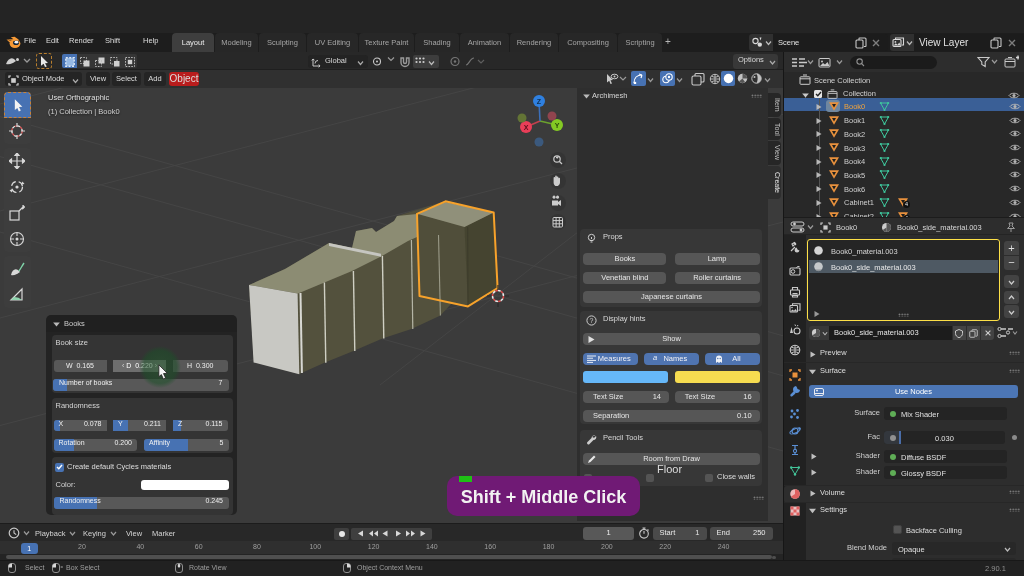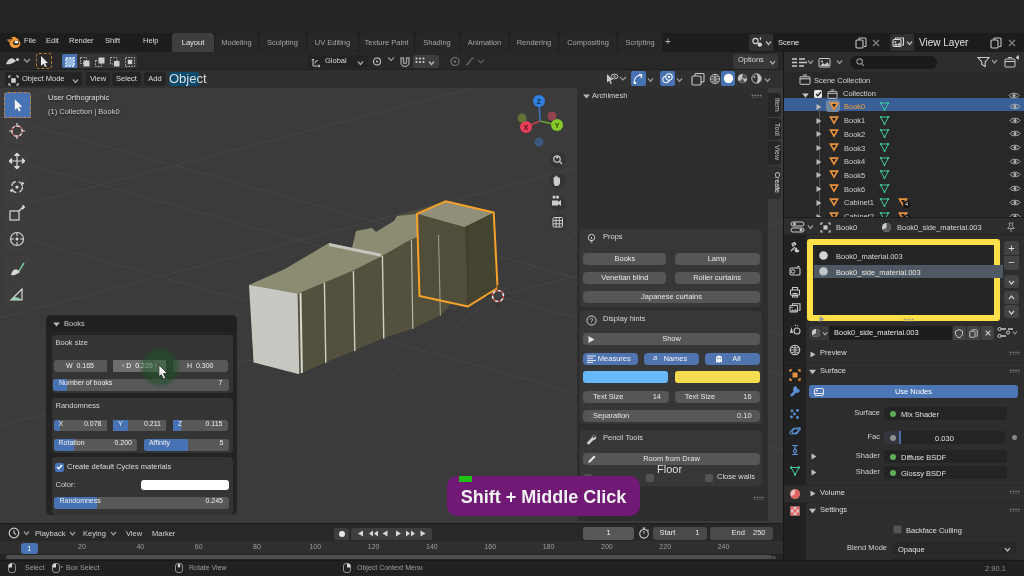--- a/index.html
+++ b/index.html
@@ -193,21 +193,21 @@
         <rect x="3.2" y="3.2" width="4.6" height="4.6" fill="#cfcfcf"></rect>
       </svg>
       <div class="abs txt" style="left:17px;top:2px;color:#dcdcdc;">Object Mode</div>
       <svg class="abs" style="left:67px;top:6px;" width="7" height="6" viewBox="0 0 7 6">
           <path d="M1,1.5 L3.5,4.5 L6,1.5" fill="none" stroke="#aaa" stroke-width="1.2"></path>
         </svg>
     </div>
     <div class="abs" style="left:86px;top:2px;width:24px;height:14px;background:#242424;border-radius:3px;color:#dcdcdc;font-size:7.5px;text-align:center;line-height:14px;">View</div>
     <div class="abs" style="left:112px;top:2px;width:29px;height:14px;background:#242424;border-radius:3px;color:#dcdcdc;font-size:7.5px;text-align:center;line-height:14px;">Select</div>
     <div class="abs" style="left:144px;top:2px;width:22px;height:14px;background:#242424;border-radius:3px;color:#dcdcdc;font-size:7.5px;text-align:center;line-height:14px;">Add</div>
-    <div class="abs" style="left:169px;top:2px;width:30px;height:14px;background:#0c4a6e;border-radius:3px;color:#dcdcdc;font-size:13px;text-align:center;line-height:14px;">Object</div>
+    <div class="abs" style="left:169px;top:2px;width:30px;height:14px;background:#b91c1c;border-radius:3px;color:#dcdcdc;font-size:10px;text-align:center;line-height:14px;">Object</div>
 
     <svg class="abs" style="left:605px;top:3px;" width="22" height="12" viewBox="0 0 22 12">
       <path d="M2,1 L8,7 L5.5,7.2 L7,10.5 L5.5,11 L4.2,7.8 L2,9.5 Z" fill="#c9c9c9"></path>
       <ellipse cx="9.5" cy="3.5" rx="3.4" ry="2.3" fill="none" stroke="#c9c9c9" stroke-width="1"></ellipse>
         <circle cx="9.5" cy="3.5" r="1" fill="#c9c9c9"></circle>
       <path d="M15,4 L18,7 L21,4" fill="none" stroke="#999" stroke-width="1.2"></path>
     </svg>
     <div class="abs" style="left:631px;top:1px;width:15px;height:15px;background:#4772b3;border-radius:2px;">
       <svg style="margin:2px 0 0 2px;" width="11" height="11" viewBox="0 0 11 11">
           <path d="M1,10 C1,5 4,2 9,2 M9,2 L6,1 M9,2 L8,5" fill="none" stroke="#fff" stroke-width="1.2"></path>
@@ -577,21 +577,21 @@
         <path d="M50,3.5 l4,-3 v6 z M55,3.5 l4,-3 v6 z" transform="rotate(180 54.5 3.5)"></path>
         <path d="M64.5,0.5 l5,3 l-5,3 z M71,0.5 v6"></path>
       </svg>
     </div>
     <div class="abs" style="left:583px;top:3px;width:51px;height:12.5px;background:#585858;border-radius:3px;text-align:center;line-height:12.5px;color:#f0f0f0;">1</div>
     <svg class="abs" style="left:638px;top:3px;" width="12" height="12" viewBox="0 0 12 12">
         <circle cx="6" cy="6.8" r="4.3" fill="none" stroke="#c9c9c9" stroke-width="1.1"></circle>
         <path d="M6,4 V6.8 M4.5,1 h3 M6,1 V2.5 M9.5,2.5 l1,1" stroke="#c9c9c9" stroke-width="1.1" fill="none"></path>
       </svg>
     <div class="abs" style="left:652.5px;top:3px;width:54px;height:12.5px;background:#4a4a4a;border-radius:3px;line-height:12.5px;color:#e8e8e8;"><span style="margin-left:7px;">Start</span><span style="float:right;margin-right:7px;">1</span></div>
-    <div class="abs" style="left:709.5px;top:3px;width:63px;height:12.5px;background:#4a4a4a;border-radius:3px;line-height:12.5px;color:#e8e8e8;"><span style="margin-left:22px;">End</span><span style="float:right;margin-right:7px;">250</span></div>
+    <div class="abs" style="left:709.5px;top:3px;width:63px;height:12.5px;background:#4a4a4a;border-radius:3px;line-height:12.5px;color:#e8e8e8;"><span style="margin-left:7px;">End</span><span style="float:right;margin-right:7px;">250</span></div>
     <div class="abs" style="left:0;top:17px;width:783px;height:13px;background:#2f2f2f;"></div>
     <div id="ruler" class="abs" style="left:0;top:19px;height:11px;color:#9f9f9f;font-size:7px;">
         <div class="abs" style="left:72.0px;top:0;width:20px;text-align:center;">20</div>
         <div class="abs" style="left:130.3px;top:0;width:20px;text-align:center;">40</div>
         <div class="abs" style="left:188.7px;top:0;width:20px;text-align:center;">60</div>
         <div class="abs" style="left:247.0px;top:0;width:20px;text-align:center;">80</div>
         <div class="abs" style="left:305.3px;top:0;width:20px;text-align:center;">100</div>
         <div class="abs" style="left:363.6px;top:0;width:20px;text-align:center;">120</div>
         <div class="abs" style="left:421.9px;top:0;width:20px;text-align:center;">140</div>
         <div class="abs" style="left:480.2px;top:0;width:20px;text-align:center;">160</div>
@@ -947,21 +947,21 @@
           <circle cx="6" cy="6" r="4.8" fill="#f0b8b8"></circle>
           <path d="M6,1.2 A4.8,4.8 0 0 1 6,10.8 Z" fill="#e06060"></path>
           <path d="M6,6 L2,8.8 A4.8,4.8 0 0 0 6,10.8 Z" fill="#e06060"></path>
         </svg>
         <svg class="abs" style="left:5px;top:287.3px;" width="12" height="12" viewBox="0 0 12 12">
           <rect x="1.5" y="1.5" width="9" height="9" fill="#e8c0c0"></rect>
           <path d="M1.5,1.5 h3 v3 h-3 z M7.5,1.5 h3 v3 h-3 z M4.5,4.5 h3 v3 h-3 z M1.5,7.5 h3 v3 h-3 z M7.5,7.5 h3 v3 h-3 z" fill="#e06060"></path>
         </svg>
       </div>
 
-    <div class="abs" style="left:23px;top:21px;width:193px;height:82px;background:#252525;border-radius:3px;border:6px solid #fde047;">
+    <div class="abs" style="left:23px;top:21px;width:193px;height:82px;background:#252525;border-radius:3px;border:1px solid #fde047;">
       <svg class="abs" style="left:5px;top:5px;" width="11" height="11" viewBox="0 0 11 11">
           <circle cx="5.5" cy="5.5" r="4.3" fill="#d5d5d5"></circle>
         </svg>
       <div class="abs" style="left:23px;top:6.5px;color:#d5d5d5;">Book0_material.003</div>
       <div class="abs" style="left:1px;top:20px;width:189px;height:13px;background:#4e5963;"></div>
       <svg class="abs" style="left:5px;top:21px;" width="11" height="11" viewBox="0 0 11 11">
           <circle cx="5.5" cy="5.5" r="4.3" fill="#c5c8ca"></circle>
           <path d="M2,8.5 A4.3,4.3 0 0 0 9,8.5 Z" fill="#8d9296"></path>
         </svg>
       <div class="abs" style="left:23px;top:22.5px;color:#e8e8e8;">Book0_side_material.003</div>

